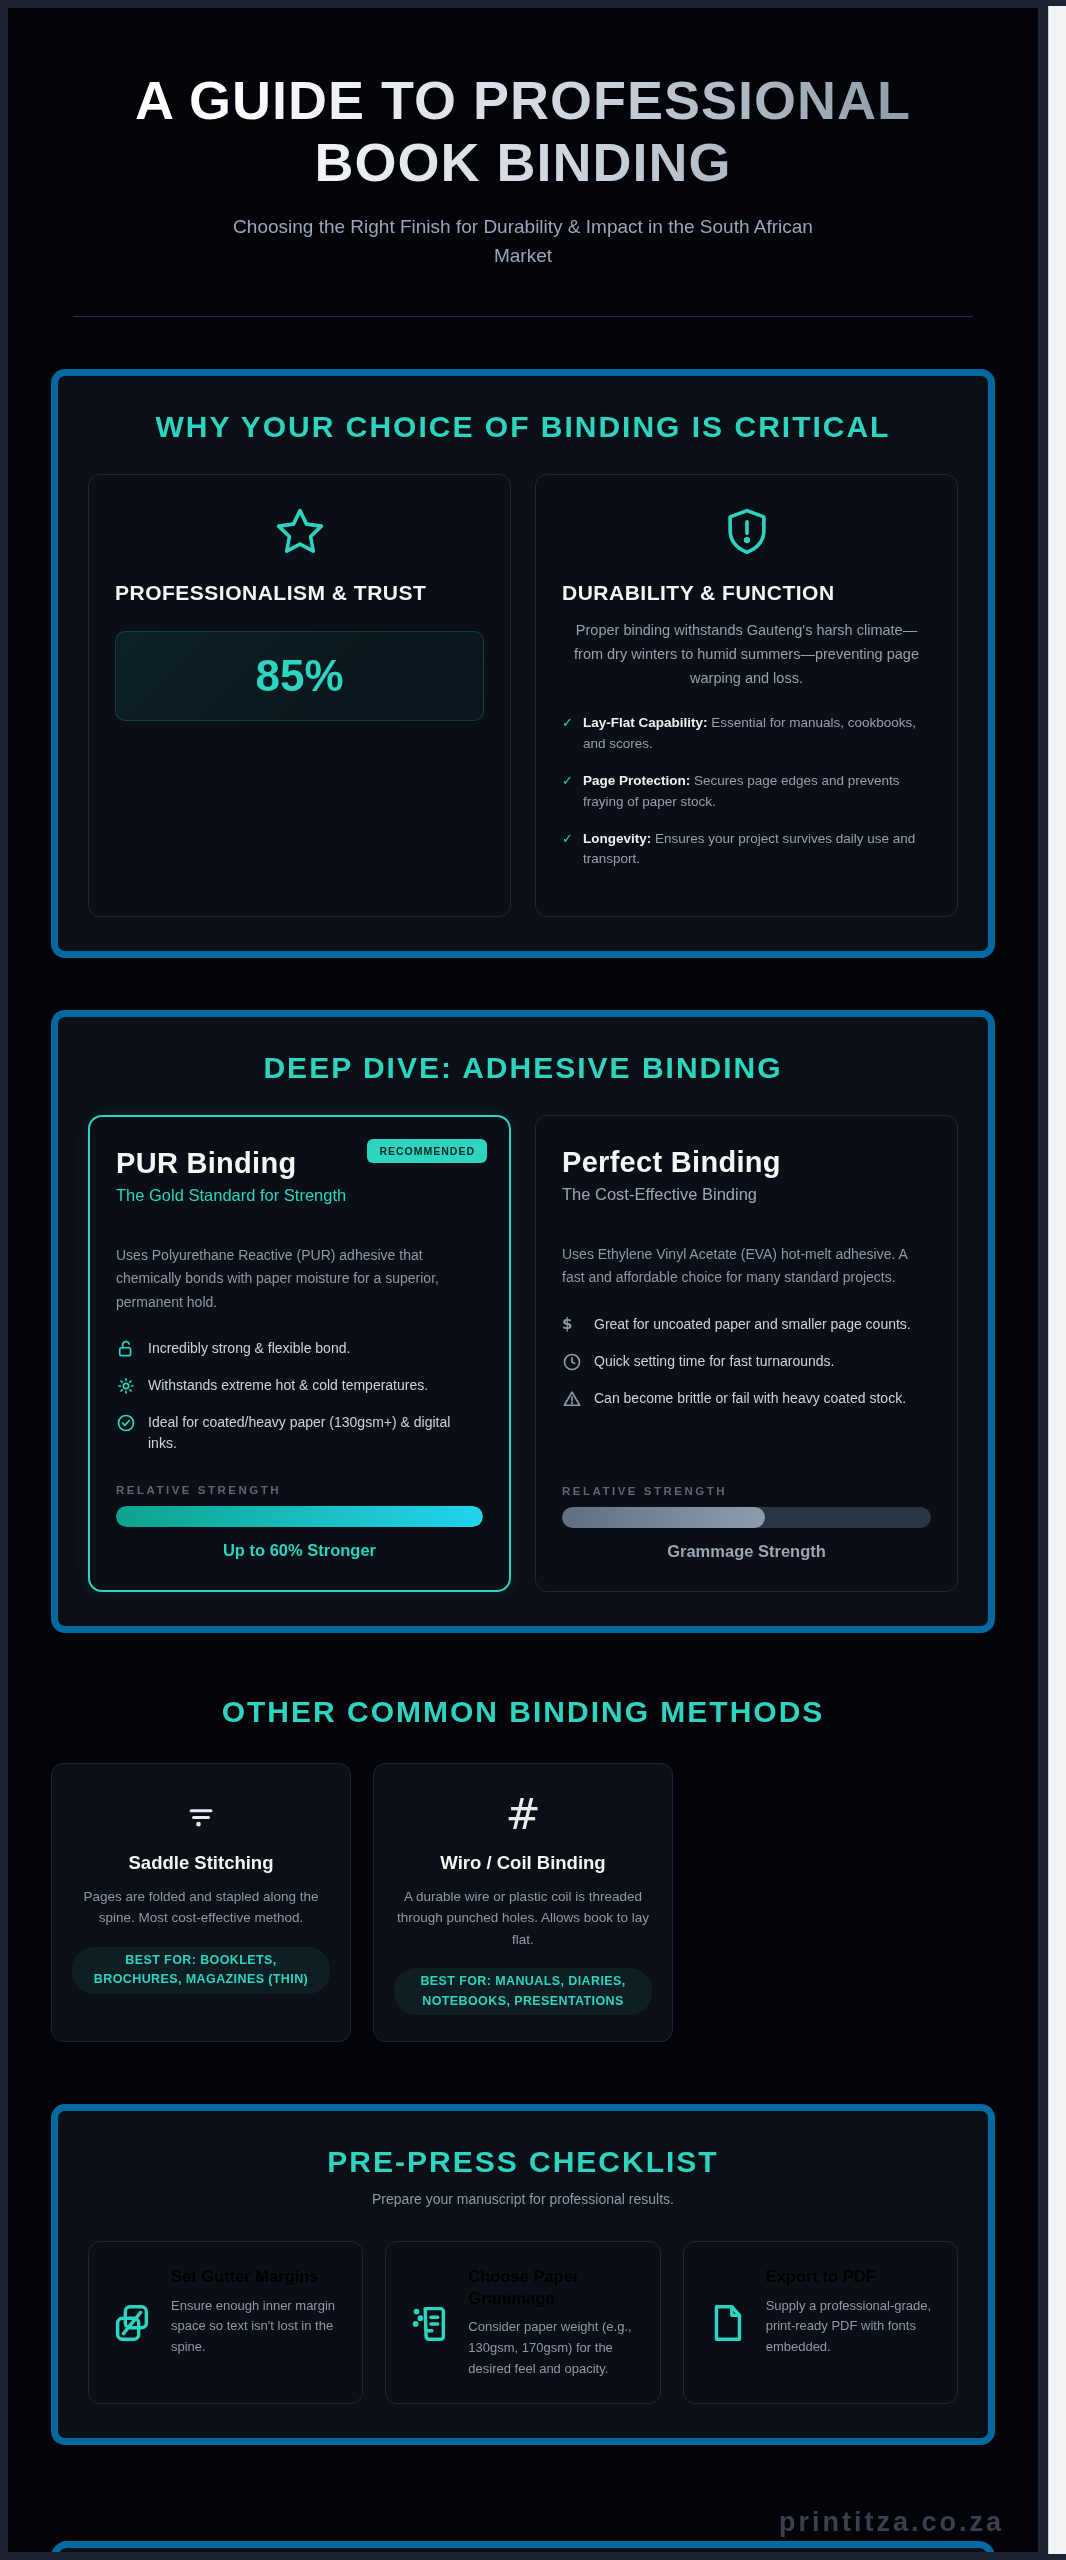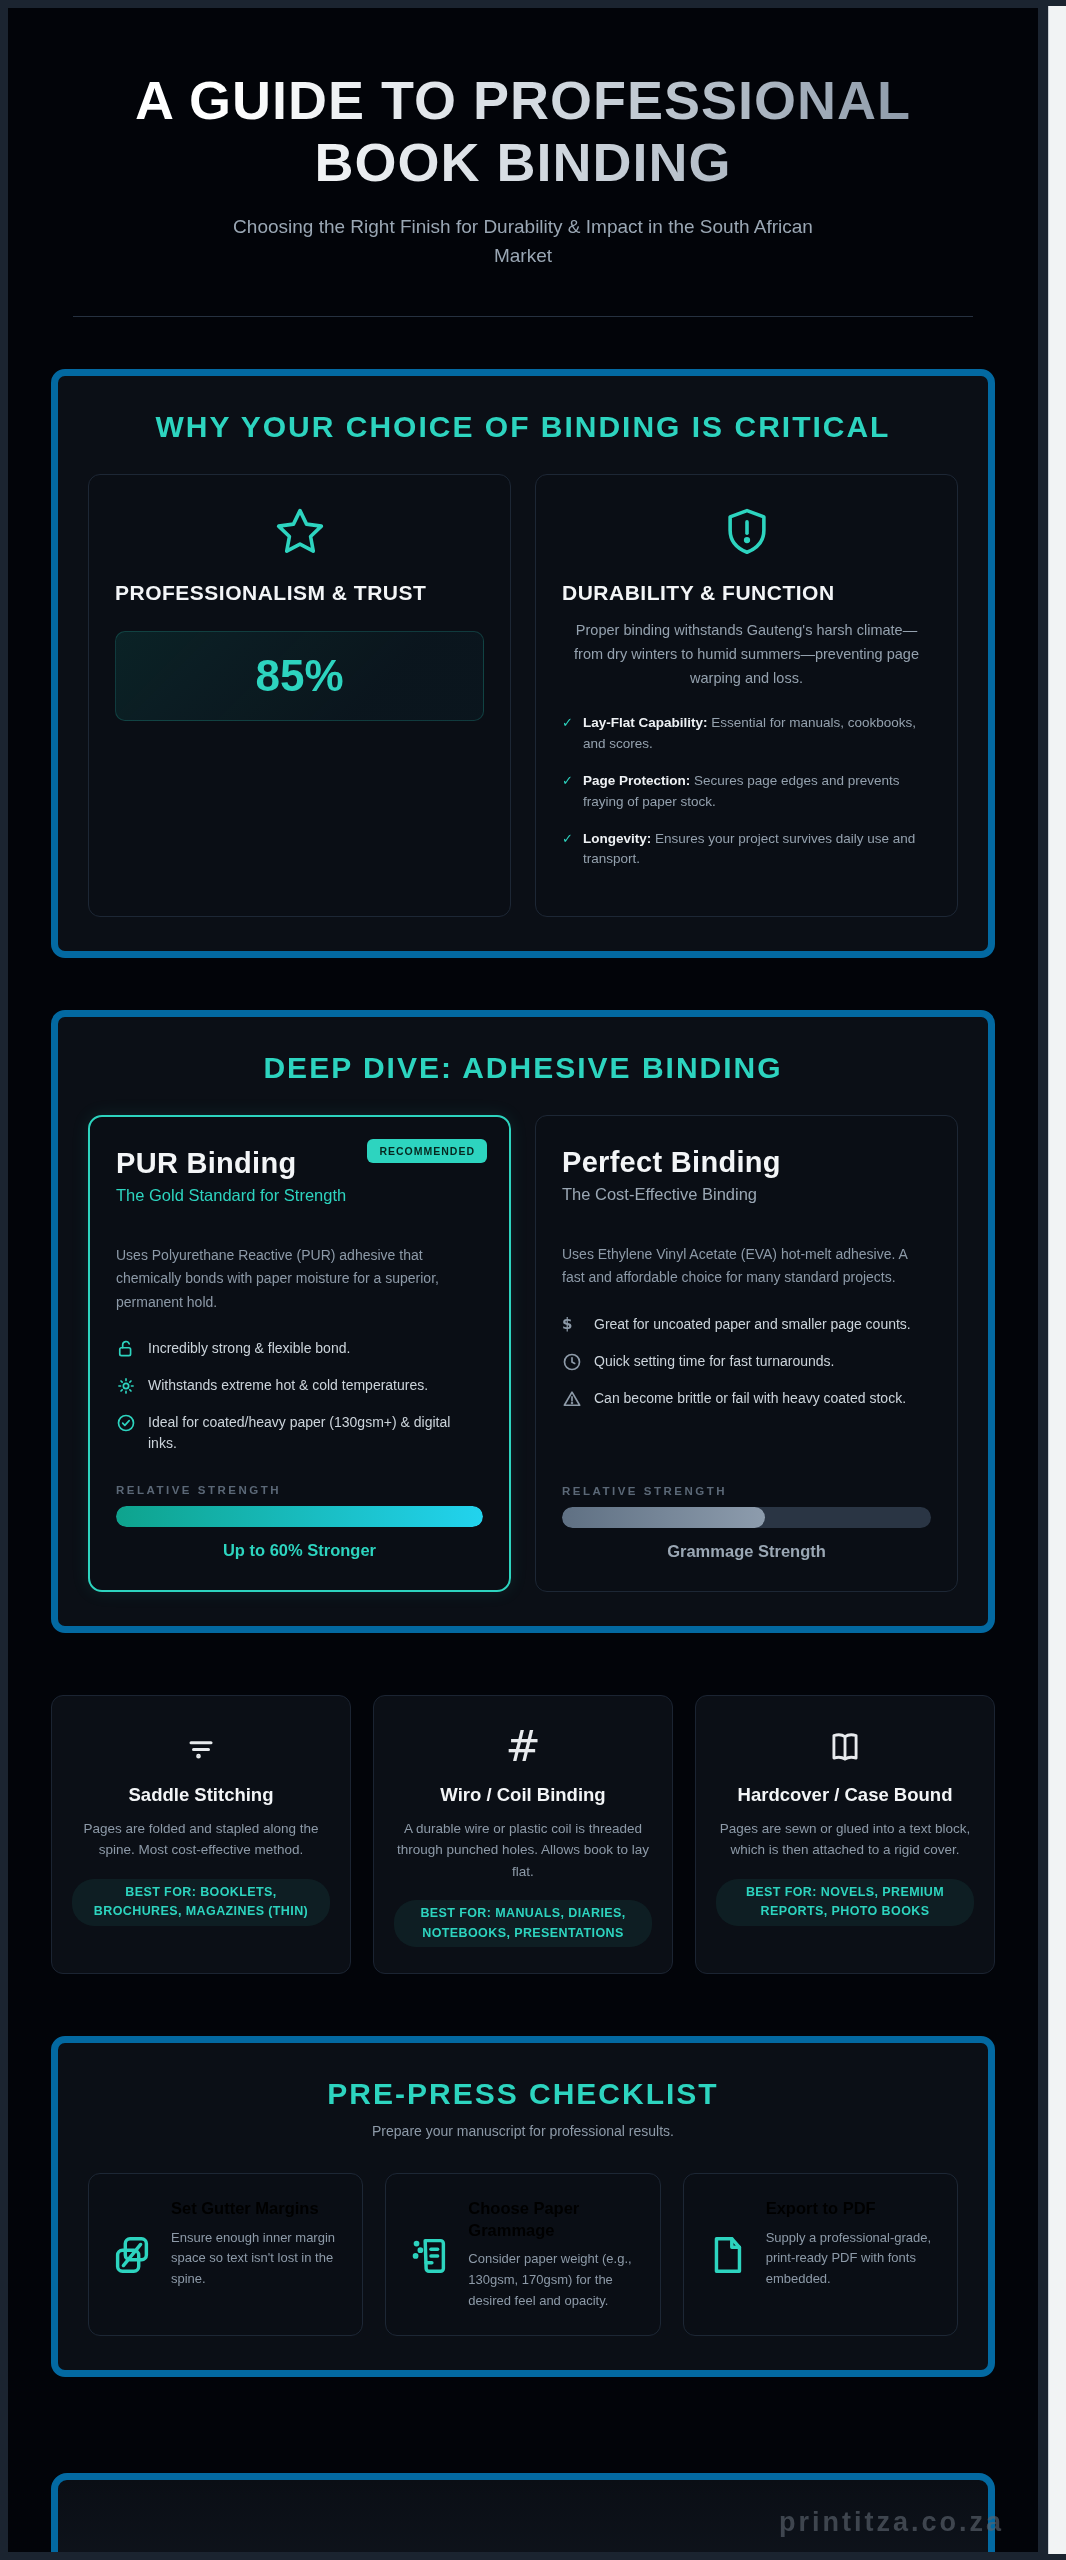--- a/index.html
+++ b/index.html
@@ -235,49 +235,39 @@
             <div class="track">
                 <div class="fill w55"></div>
               </div>
             <div class="scaption gray">Grammage Strength</div>
           </div>
         </article>
       </div>
     </section>
 
     <section class="methods wrap">
+      <h2 class="sec">OTHER COMMON BINDING METHODS</h2>
       <div class="grid3">
         <article class="mcard">
           <span class="micon">
             <svg width="40" height="40" viewBox="0 0 24 24" fill="none" stroke="currentColor" stroke-width="1.8" stroke-linecap="round">
                 <line x1="6" y1="9.5" x2="18" y2="9.5"></line>
                 <line x1="7.5" y1="13.5" x2="16.5" y2="13.5"></line>
                 <circle cx="10.5" cy="17.5" r="0.5" fill="currentColor"></circle>
               </svg>
           </span>
           <h3>Saddle Stitching</h3>
           <p class="body">Pages are folded and stapled along the spine. Most cost-effective method.</p>
           <div class="pill">BEST FOR: BOOKLETS, BROCHURES, MAGAZINES (THIN)</div>
         </article>
         <article class="mcard">
           <span class="micon hash-glyph">#</span>
           <h3>Wiro / Coil Binding</h3>
           <p class="body">A durable wire or plastic coil is threaded through punched holes. Allows book to lay flat.</p>
           <div class="pill">BEST FOR: MANUALS, DIARIES, NOTEBOOKS, PRESENTATIONS</div>
-        </article>
-        <article class="mcard">
-          <span class="micon">
-            <svg width="38" height="38" viewBox="0 0 24 24" fill="none" stroke="currentColor" stroke-width="1.8" stroke-linejoin="round">
-                <path d="M12 5.5C10.2 4.2 7.6 4 5 4.8V19c2.6-.8 5.2-.6 7 .7 1.8-1.3 4.4-1.5 7-.7V4.8c-2.6-.8-5.2-.6-7 .7z"></path>
-                <line x1="12" y1="5.5" x2="12" y2="19.7"></line>
-              </svg>
-          </span>
-          <h3>Hardcover / Case Bound</h3>
-          <p class="body">Pages are sewn or glued into a text block, which is then attached to a rigid cover.</p>
-          <div class="pill">BEST FOR: NOVELS, PREMIUM REPORTS, PHOTO BOOKS</div>
         </article>
       </div>
     </section>
 
     <section class="panel" style="margin-top:62px;">
       <h2 class="sec">PRE-PRESS CHECKLIST</h2>
       <p class="psub">Prepare your manuscript for professional results.</p>
       <div class="grid3">
         <article class="pcard">
           <span class="picon">

